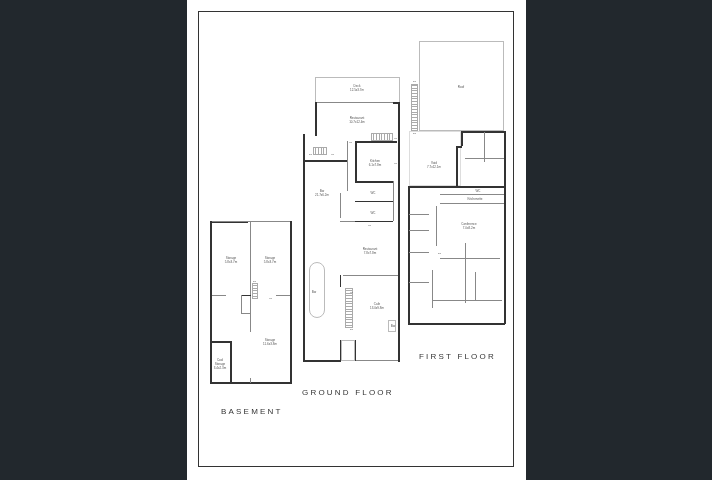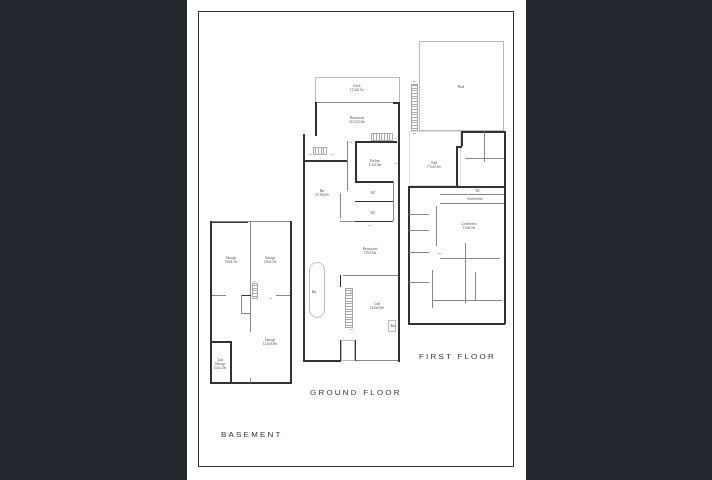--- a/index.html
+++ b/index.html
@@ -47,21 +47,21 @@
   </div>
   <div class="room" style="left:270px;top:338px">
     <span>Storage</span><span class="dim">11.6x3.8m</span>
   </div>
   <div class="room" style="left:220px;top:358px;white-space:normal;width:16px">
     <span>Cool Storage</span><span class="dim">3.4x2.3m</span>
   </div>
   <div class="dn" style="left:253px;top:280px">Dn</div>
   <div class="dn" style="left:269px;top:297px">Up</div>
 
-  <div class="floor-label" style="left:221px;top:430px">BASEMENT</div>
+  <div class="floor-label" style="left:221px;top:407px">BASEMENT</div>
 </div>
 
 <div>
   <div class="faint" style="left:315px;top:77px;width:85px;height:26px"></div>
   <div class="lw" style="left:315px;top:102px;width:85px;height:1px"></div>
   <div class="w" style="left:315px;top:102px;width:1.5px;height:34px"></div>
   <div class="w" style="left:398px;top:102px;width:1.5px;height:260px"></div>
   <div class="w" style="left:393px;top:102px;width:6px;height:1.5px"></div>
   <div class="w" style="left:303px;top:134px;width:1.5px;height:227px"></div>
   <div class="w" style="left:303px;top:360px;width:38px;height:1.5px"></div>
@@ -100,21 +100,21 @@
 
   <div class="dn" style="left:309px;top:153px">Dn</div>
   <div class="dn" style="left:331px;top:153px">Up</div>
   <div class="dn" style="left:349px;top:141px">Up</div>
   <div class="dn" style="left:394px;top:137px">Up</div>
   <div class="dn" style="left:394px;top:162px">Up</div>
   <div class="dn" style="left:368px;top:224px">Up</div>
   <div class="dn" style="left:350px;top:328px">Dn</div>
   <div class="dn" style="left:350px;top:291px">Up</div>
 
-  <div class="floor-label" style="left:310px;top:388px">GROUND FLOOR</div>
+  <div class="floor-label" style="left:302px;top:388px">GROUND FLOOR</div>
 </div>
 
 <div>
   <div class="faint" style="left:419px;top:41px;width:85px;height:90px"></div>
   <div class="stairs" style="left:411px;top:84px;width:7px;height:47px"></div>
   <div class="faint" style="left:409px;top:131px;width:52px;height:55px;border-color:#ddd"></div>
 
   <div class="w" style="left:461px;top:131px;width:44px;height:1.5px"></div>
   <div class="w" style="left:461px;top:131px;width:1.5px;height:15px"></div>
   <div class="w" style="left:456px;top:146px;width:6px;height:1.5px"></div>

